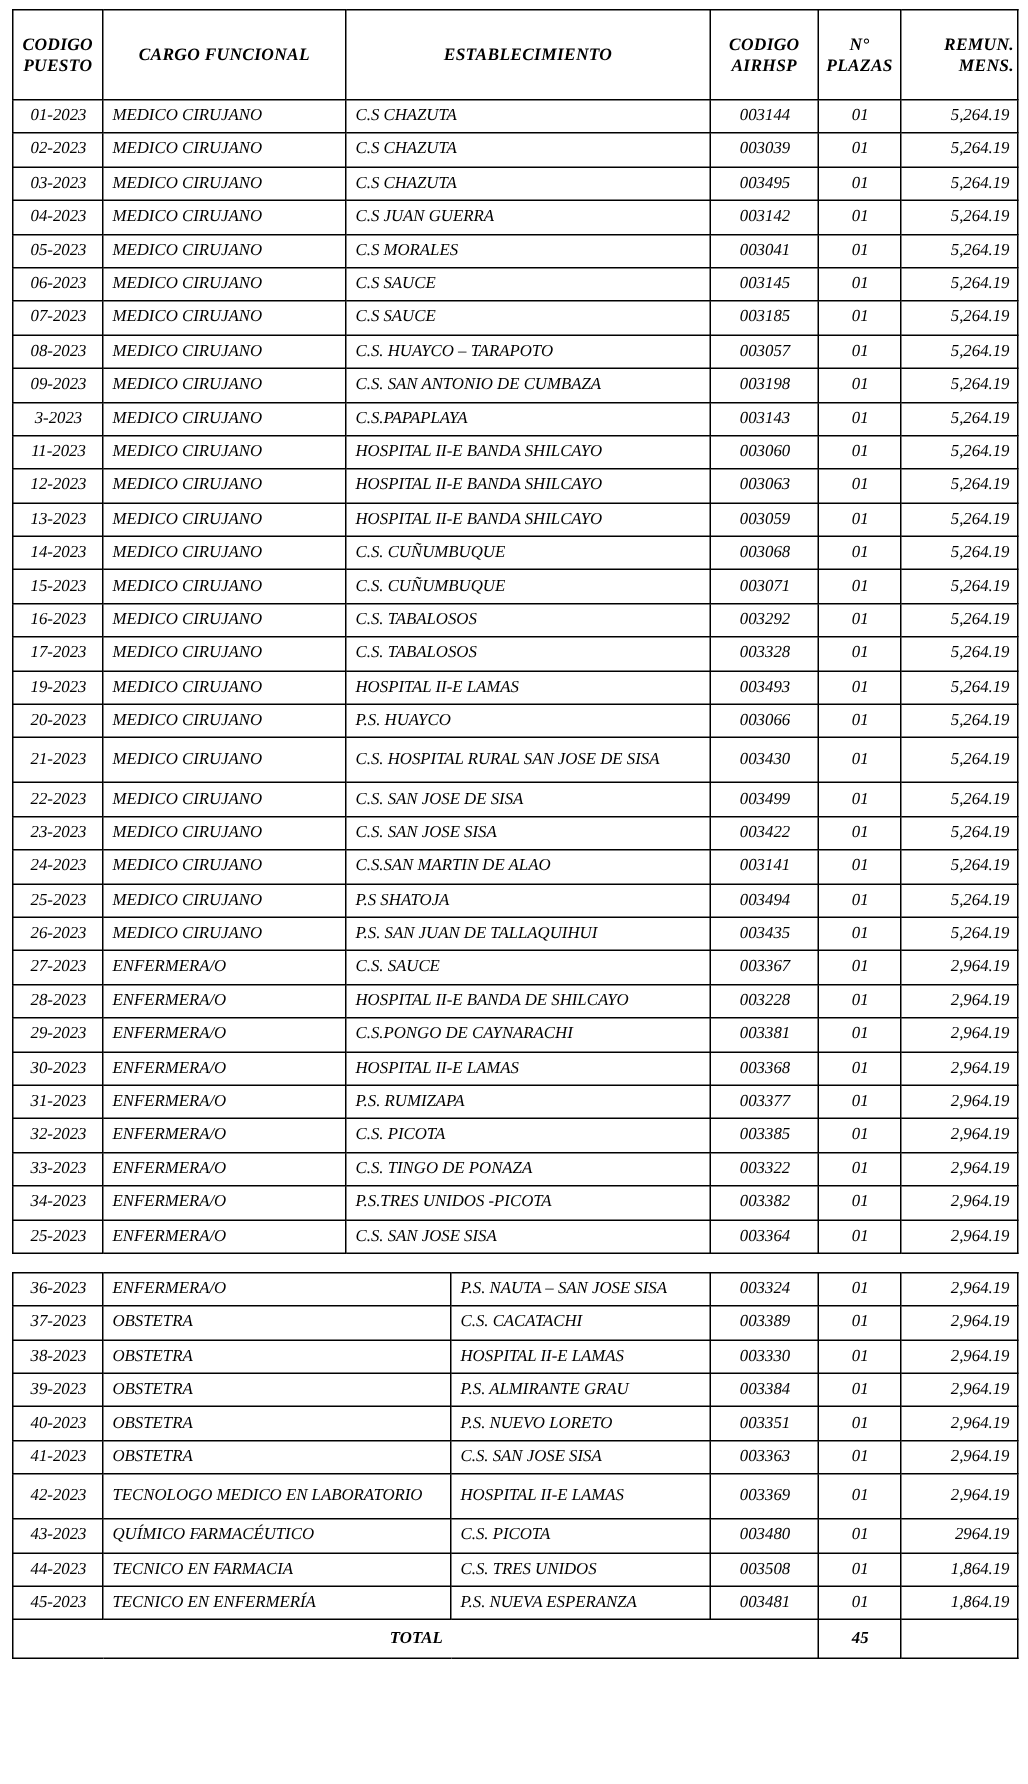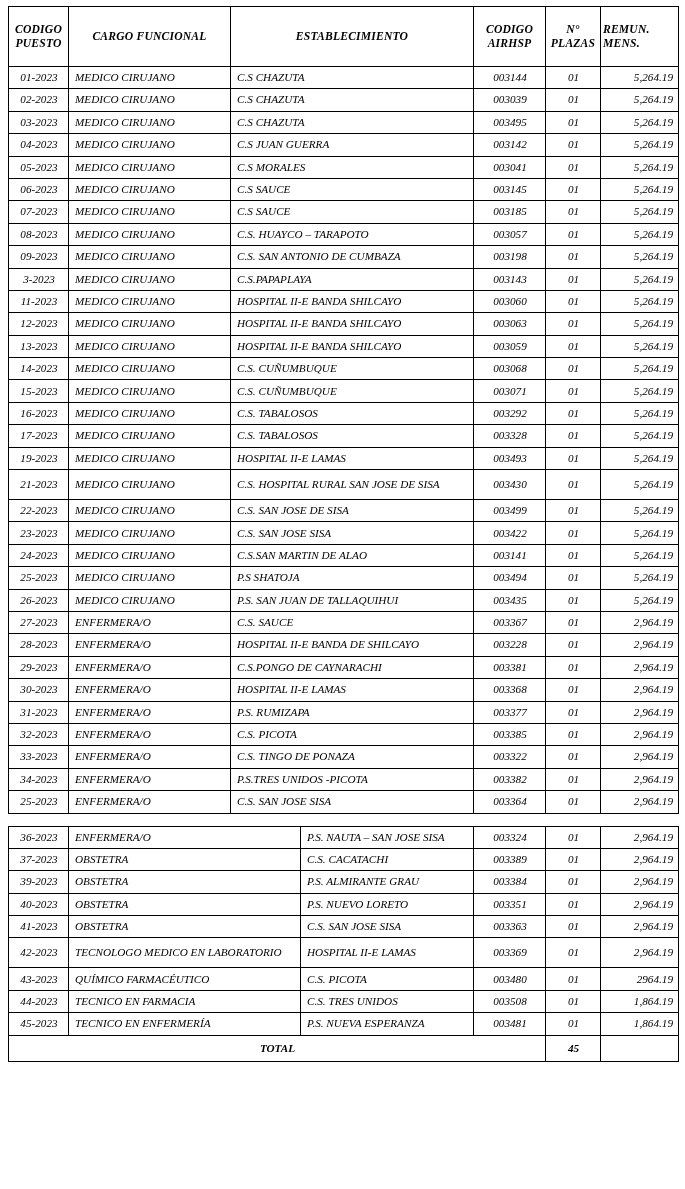--- a/index.html
+++ b/index.html
@@ -121,21 +121,21 @@
           <span>ESTABLECIMIENTO</span>
         </th>
         <th class="c-airhsp">
           <span>CODIGO</span><br>
           <span>AIRHSP</span>
         </th>
         <th class="c-plazas">
           <span>N°</span><br>
           <span>PLAZAS</span>
         </th>
-        <th class="c-remun" style="text-align:left">
+        <th class="c-remun" style="text-align:right">
           <span>REMUN.</span><br>
           <span>MENS.</span>
         </th>
       </tr>
     </thead>
     <tbody id="tbody-one">
         <tr>
           <td class="c-codigo">01-2023</td>
           <td class="c-cargo">MEDICO CIRUJANO</td>
           <td class="c-estab">C.S CHAZUTA</td>
@@ -269,20 +269,28 @@
           <td class="c-estab">C.S. TABALOSOS</td>
           <td class="c-airhsp">003328</td>
           <td class="c-plazas">01</td>
           <td class="c-remun">5,264.19</td>
         </tr>
         <tr>
           <td class="c-codigo">19-2023</td>
           <td class="c-cargo">MEDICO CIRUJANO</td>
           <td class="c-estab">HOSPITAL II-E LAMAS</td>
           <td class="c-airhsp">003493</td>
+          <td class="c-plazas">01</td>
+          <td class="c-remun">5,264.19</td>
+        </tr>
+        <tr>
+          <td class="c-codigo">20-2023</td>
+          <td class="c-cargo">MEDICO CIRUJANO</td>
+          <td class="c-estab">P.S. HUAYCO</td>
+          <td class="c-airhsp">003066</td>
           <td class="c-plazas">01</td>
           <td class="c-remun">5,264.19</td>
         </tr>
         <tr class="tall">
           <td class="c-codigo">21-2023</td>
           <td class="c-cargo">MEDICO CIRUJANO</td>
           <td class="c-estab">C.S. HOSPITAL RURAL SAN JOSE DE SISA</td>
           <td class="c-airhsp">003430</td>
           <td class="c-plazas">01</td>
           <td class="c-remun">5,264.19</td>
@@ -424,20 +432,28 @@
         </tr>
         <tr>
           <td class="c-codigo">37-2023</td>
           <td class="c-cargo">OBSTETRA</td>
           <td class="c-estab">C.S. CACATACHI</td>
           <td class="c-airhsp">003389</td>
           <td class="c-plazas">01</td>
           <td class="c-remun">2,964.19</td>
         </tr>
         <tr>
+          <td class="c-codigo">38-2023</td>
+          <td class="c-cargo">OBSTETRA</td>
+          <td class="c-estab">HOSPITAL II-E LAMAS</td>
+          <td class="c-airhsp">003330</td>
+          <td class="c-plazas">01</td>
+          <td class="c-remun">2,964.19</td>
+        </tr>
+        <tr>
           <td class="c-codigo">39-2023</td>
           <td class="c-cargo">OBSTETRA</td>
           <td class="c-estab">P.S. ALMIRANTE GRAU</td>
           <td class="c-airhsp">003384</td>
           <td class="c-plazas">01</td>
           <td class="c-remun">2,964.19</td>
         </tr>
         <tr>
           <td class="c-codigo">40-2023</td>
           <td class="c-cargo">OBSTETRA</td>

